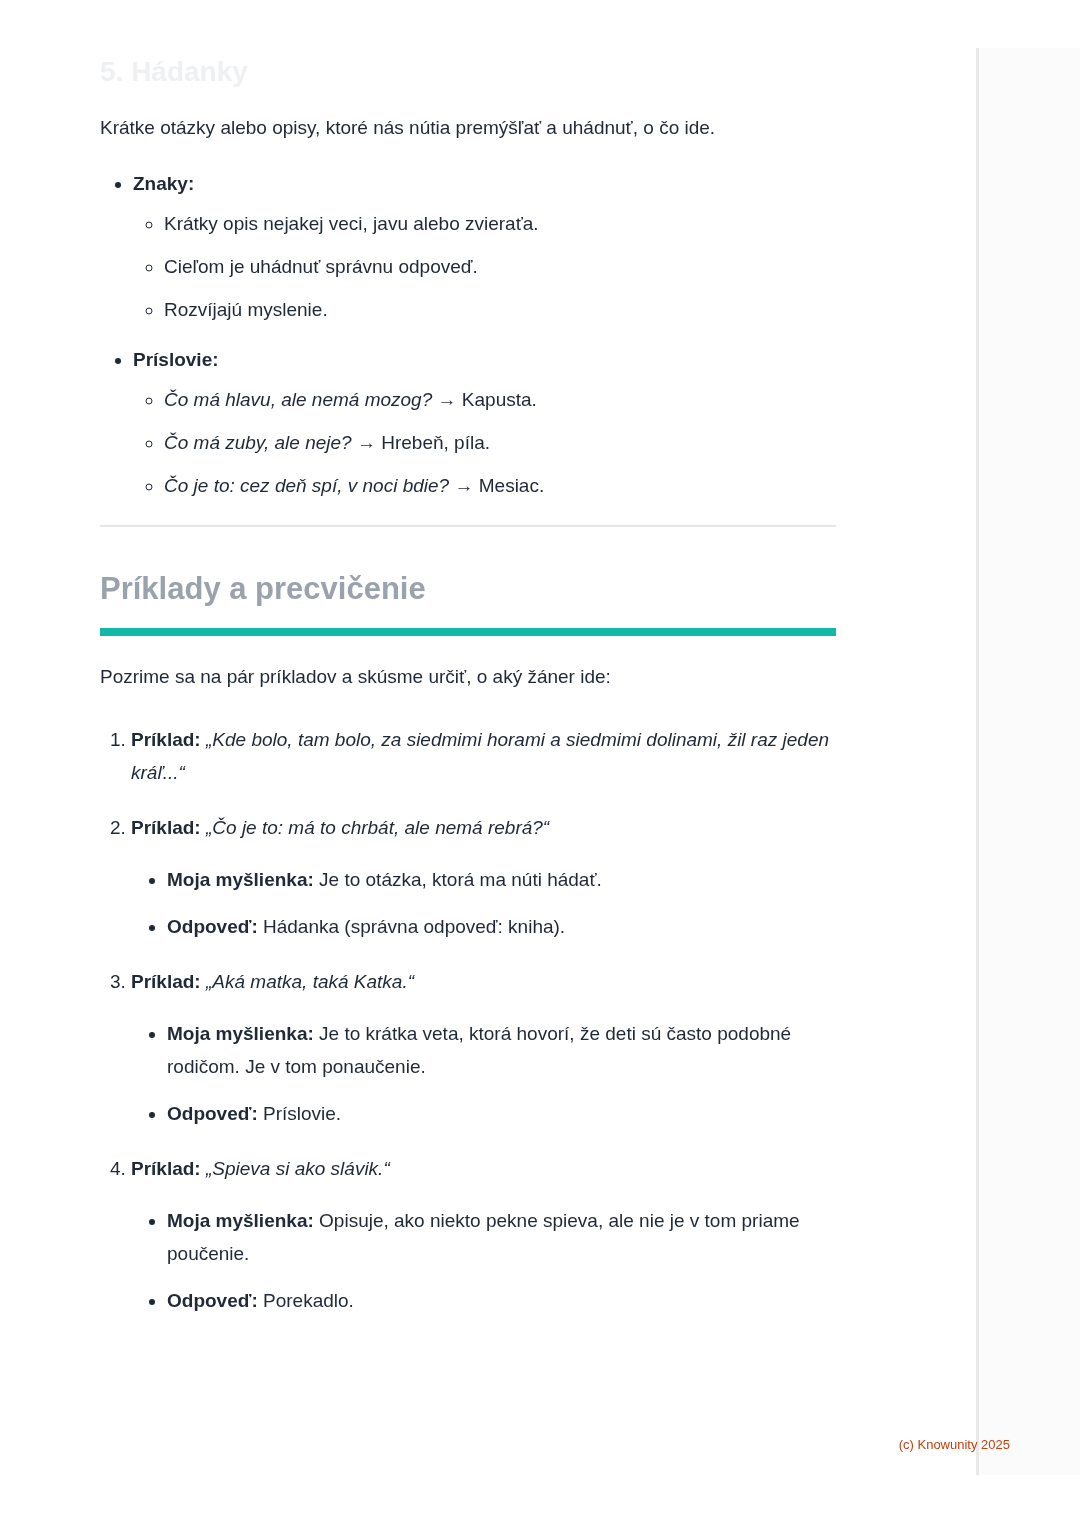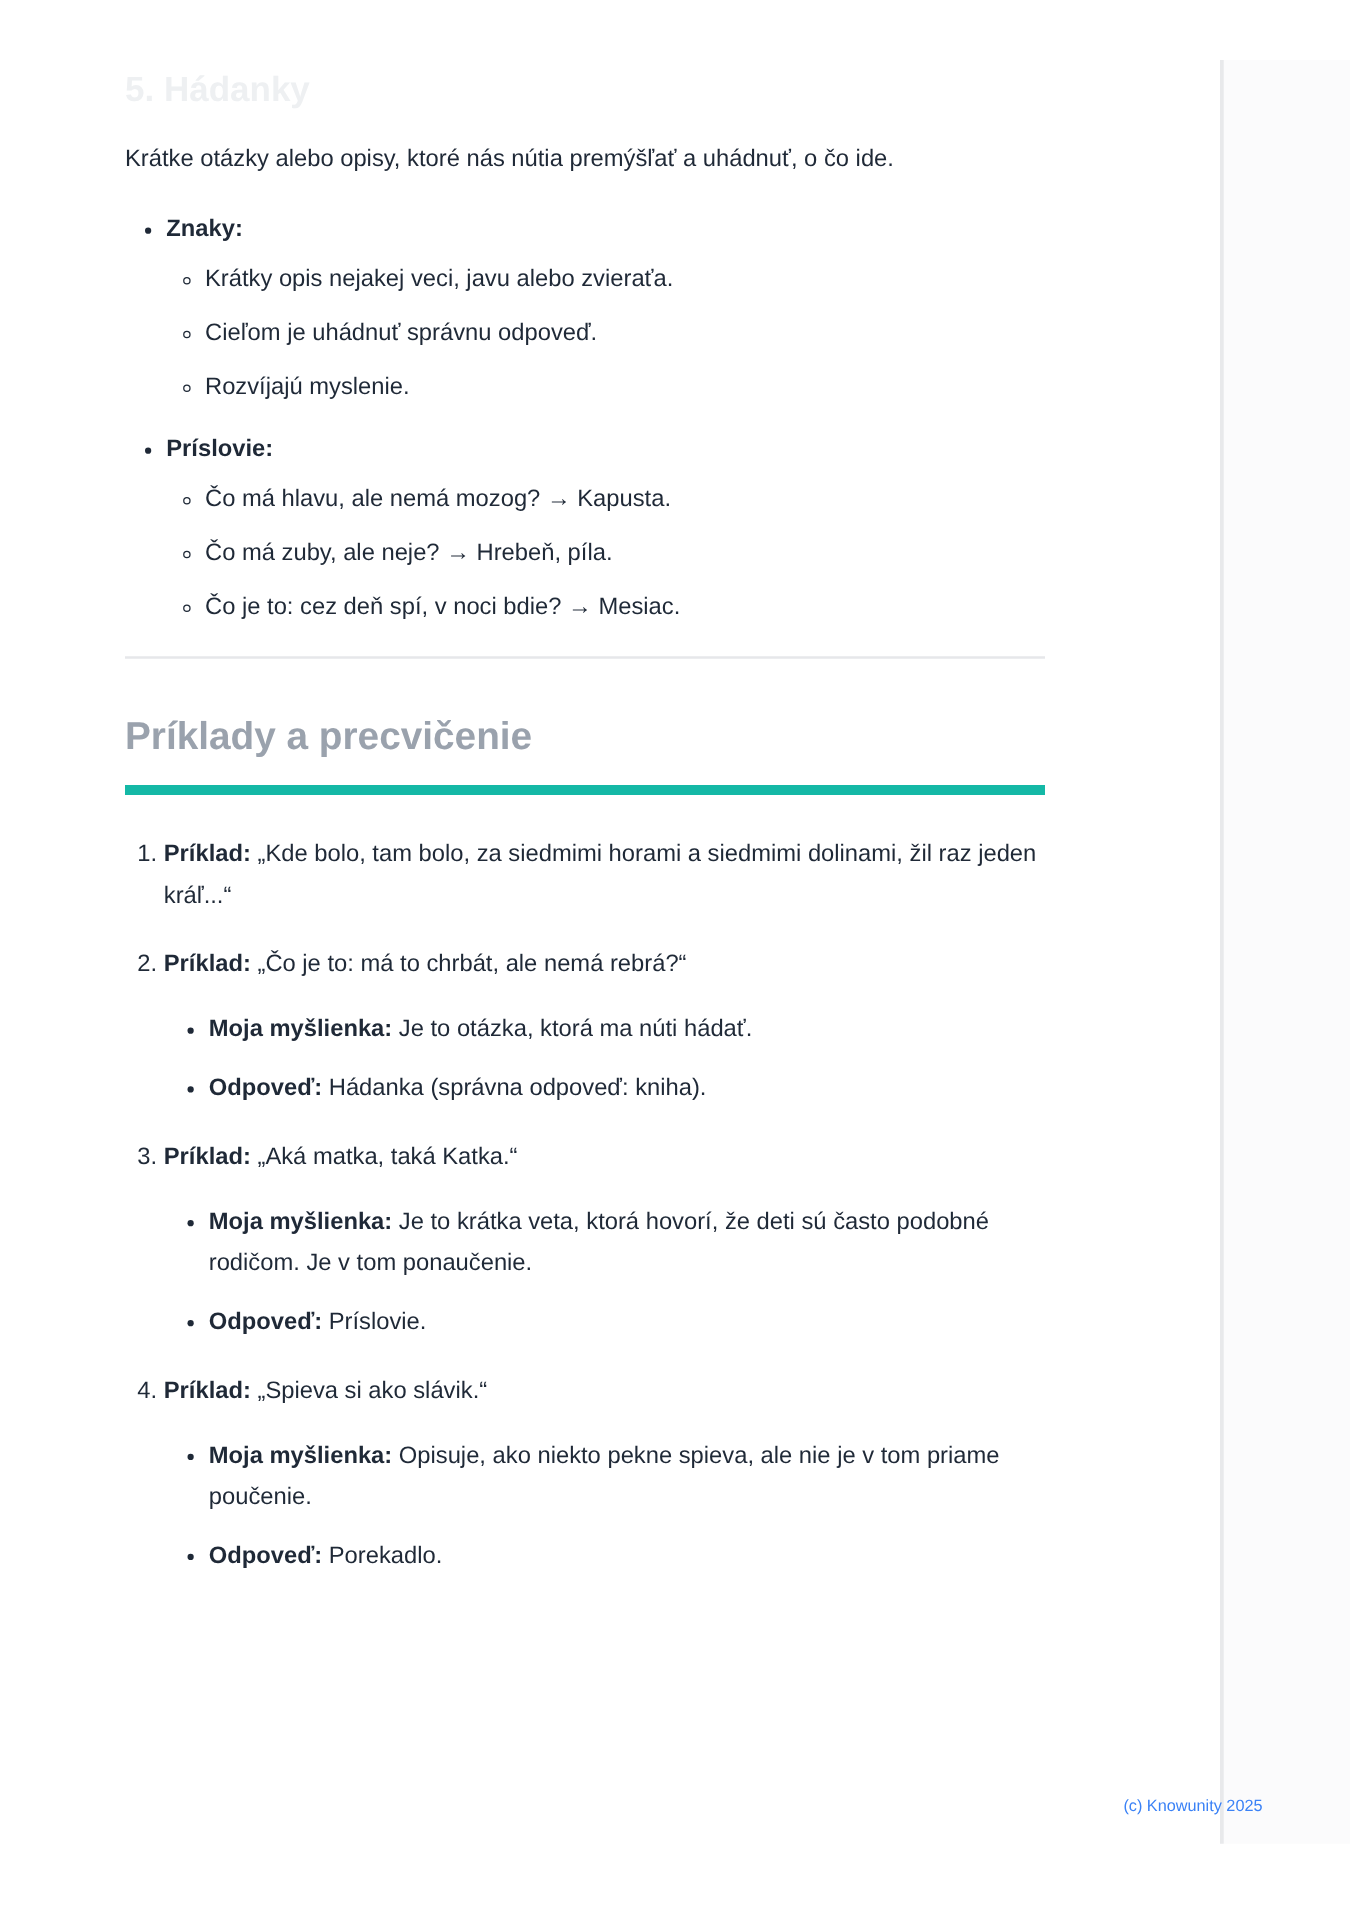--- a/index.html
+++ b/index.html
@@ -33,21 +33,21 @@
   }
   .faint-heading {
     margin-top: 55px;
     font-size: 28px;
     line-height: 33px;
     font-weight: 700;
     color: #eef0f2;
   }
   .intro { margin-top: 25px; }
   .bold { font-weight: 700; }
-  .it { }
+  .it { font-style: italic; }
 
   ul.l1 {
     margin-top: 26px;
     padding-left: 33px;
     list-style: disc;
   }
   ul.l1 > li + li { margin-top: 20px; }
   ul.l2 {
     margin-top: 10px;
     padding-left: 31px;
@@ -92,21 +92,21 @@
     margin-bottom: 14px;
   }
   ul.l3 > li:last-child { margin-bottom: 0; }
 
   .footer {
     position: absolute;
     top: 1437px;
     right: 70px;
     font-size: 13px;
     line-height: 16px;
-    color: #3b82f6;
+    color: #c2410c;
   }
 </style>
 </head>
 <body>
 
 <div class="right-strip"></div>
 <div class="v-divider"></div>
 
 <main class="content">
 
@@ -130,20 +130,21 @@
         <li><span class="it">Čo má zuby, ale neje?</span> <span>→ Hrebeň, píla.</span></li>
         <li><span class="it">Čo je to: cez deň spí, v noci bdie?</span> <span>→ Mesiac.</span></li>
       </ul>
     </li>
   </ul>
 
   <hr class="rule">
 
   <h1 class="h1">Príklady a precvičenie</h1>
 
+  <p class="intro intro2">Pozrime sa na pár príkladov a skúsme určiť, o aký žáner ide:</p>
 
   <ol class="ol">
 
     <li>
       <span class="bold">Príklad:</span> <span class="it">„Kde bolo, tam bolo, za siedmimi horami a siedmimi dolinami, žil raz jeden kráľ...“</span>
     </li>
 
     <li>
       <span class="bold">Príklad:</span> <span class="it">„Čo je to: má to chrbát, ale nemá rebrá?“</span>
       <ul class="l3">

